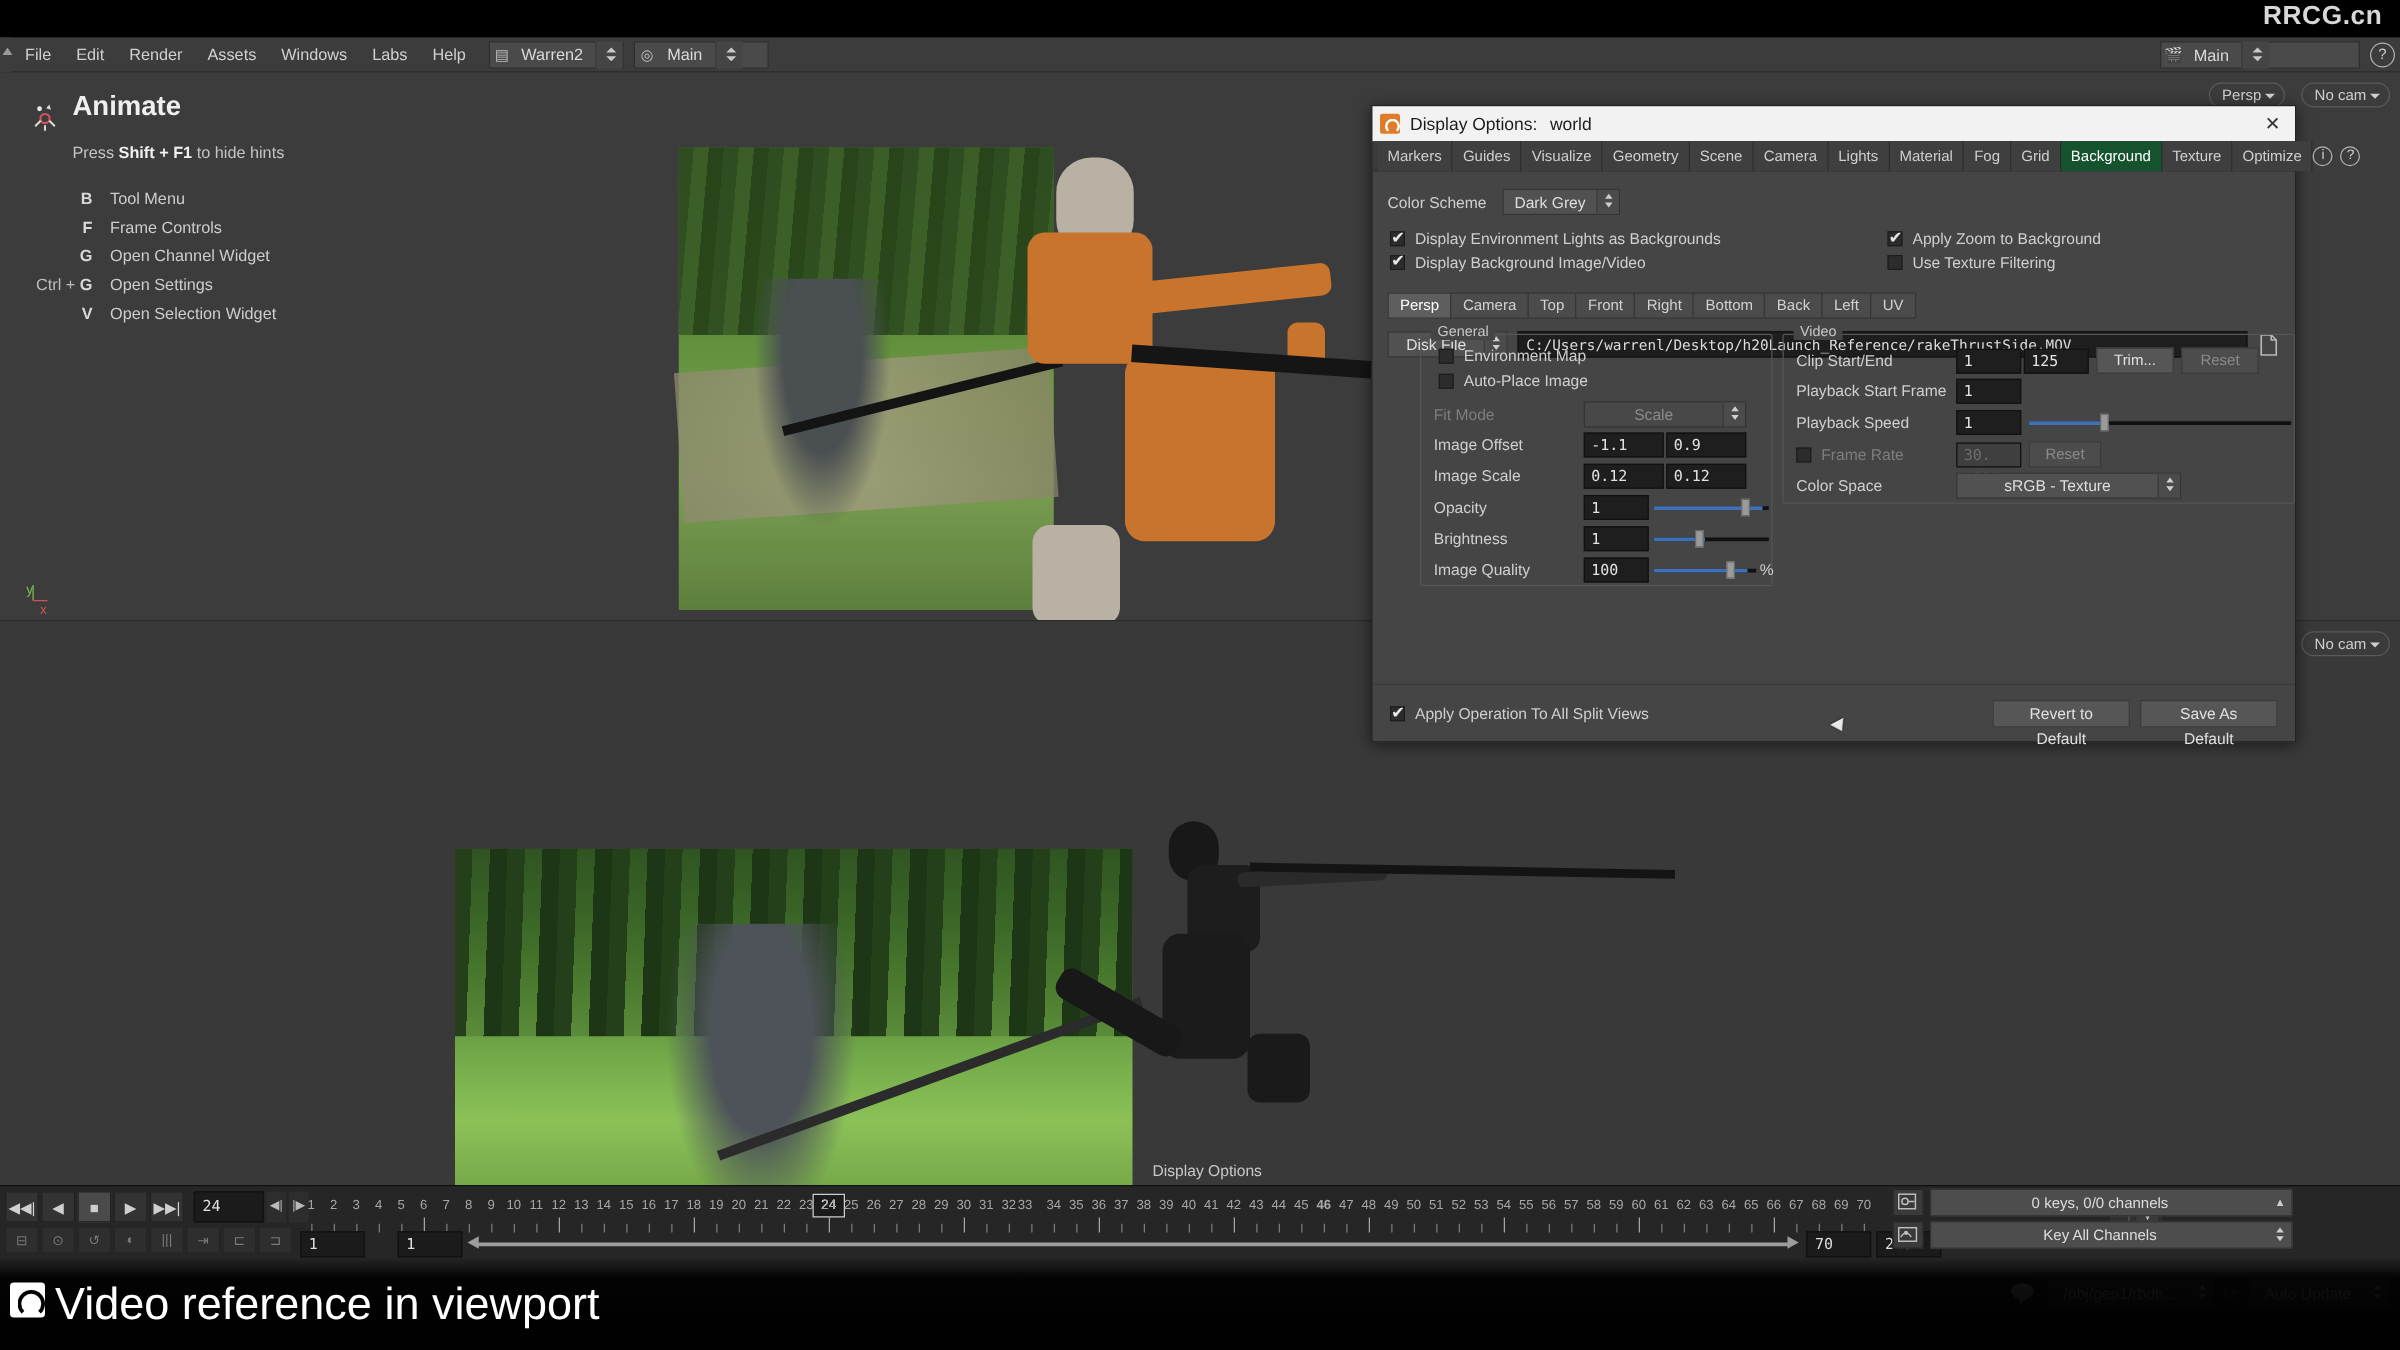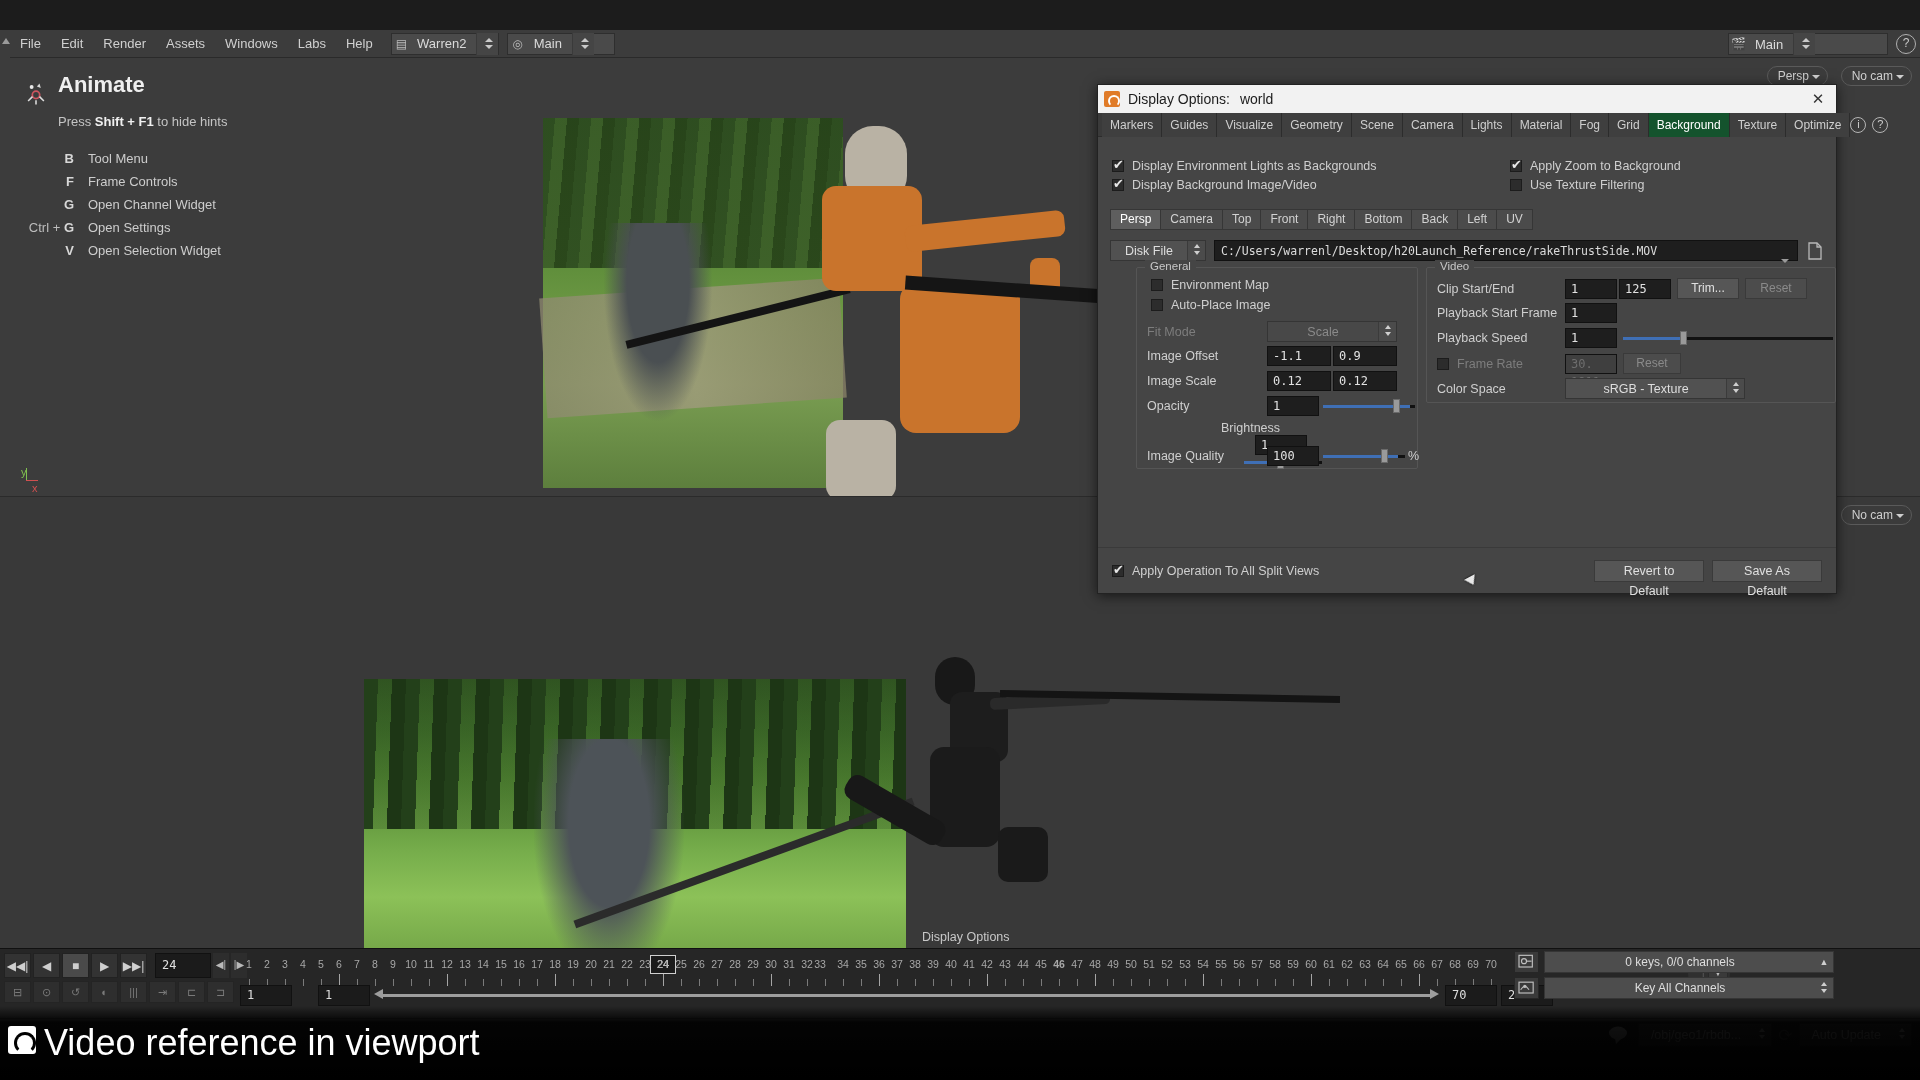--- a/index.html
+++ b/index.html
@@ -215,20 +215,23 @@
             background:linear-gradient(rgba(0,0,0,.0) 0%, rgba(0,0,0,.92) 22%, #000 100%); }
   .banner .txt { position:absolute; left:44px; top:16px; font-size:36px; color:#fff; font-weight:300; }
   .banner .logo { position:absolute; left:8px; top:20px; width:28px; height:28px; background:#fff; border-radius:3px;}
   .banner .logo:after{content:"";position:absolute;left:6px;top:6px;width:16px;height:16px;border:3px solid #000;border-radius:50%;border-bottom-color:transparent;}
 </style>
 </head>
 <body>
 
 <div id="root">
 
+  <div class="topband">
+    <div class="rrcg-top">RRCG.cn</div>
+  </div>
 
   <div class="menubar">
     <div class="menu-scroll"></div>
     <div class="menu-item">File</div>
     <div class="menu-item">Edit</div>
     <div class="menu-item">Render</div>
     <div class="menu-item">Assets</div>
     <div class="menu-item">Windows</div>
     <div class="menu-item">Labs</div>
     <div class="menu-item">Help</div>
@@ -370,20 +373,27 @@
       <div class="tab">Texture</div>
       <div class="tab">Optimize</div>
       <div class="tabicons">
         <span>i</span>
         <span>?</span>
       </div>
     </div>
 
     <div class="dlg-body">
 
+      <div class="row" style="margin-top:4px;">
+        <div class="lab" style="width:92px;">Color Scheme</div>
+        <div class="combo" style="width:94px;">
+          <span class="v">Dark Grey</span>
+          <span class="sp"></span>
+        </div>
+      </div>
 
       <div style="position:relative; margin-top:12px; height:40px;">
         <div class="row" style="position:absolute;left:2px;top:0;">
           <span class="cb on"></span>
           <span class="lab">Display Environment Lights as Backgrounds</span>
         </div>
         <div class="row" style="position:absolute;left:2px;top:19px;">
           <span class="cb on"></span>
           <span class="lab">Display Background Image/Video</span>
         </div>
@@ -459,21 +469,21 @@
         <div class="row" style="position:absolute;left:10px;top:128px;width:268px;">
           <span class="lab" style="width:120px;">Opacity</span>
           <span class="field" style="width:52px;">1</span>
           <span class="slider" style="margin-left:4px;width:78px;">
             <span class="track"></span>
               <span class="fill" style="width:95%"></span>
               <span class="knob" style="left:70px"></span>
           </span>
         </div>
 
-        <div class="row" style="position:absolute;left:10px;top:153px;width:268px;flex-direction:column;">
+        <div class="row" style="position:absolute;left:10px;top:153px;width:268px;">
           <span class="lab" style="width:120px;">Brightness</span>
           <span class="field" style="width:52px;">1</span>
           <span class="slider" style="margin-left:4px;width:78px;">
             <span class="track"></span>
               <span class="fill" style="width:45%"></span>
               <span class="knob" style="left:33px"></span>
           </span>
         </div>
 
         <div class="row" style="position:absolute;left:10px;top:178px;width:272px;">

